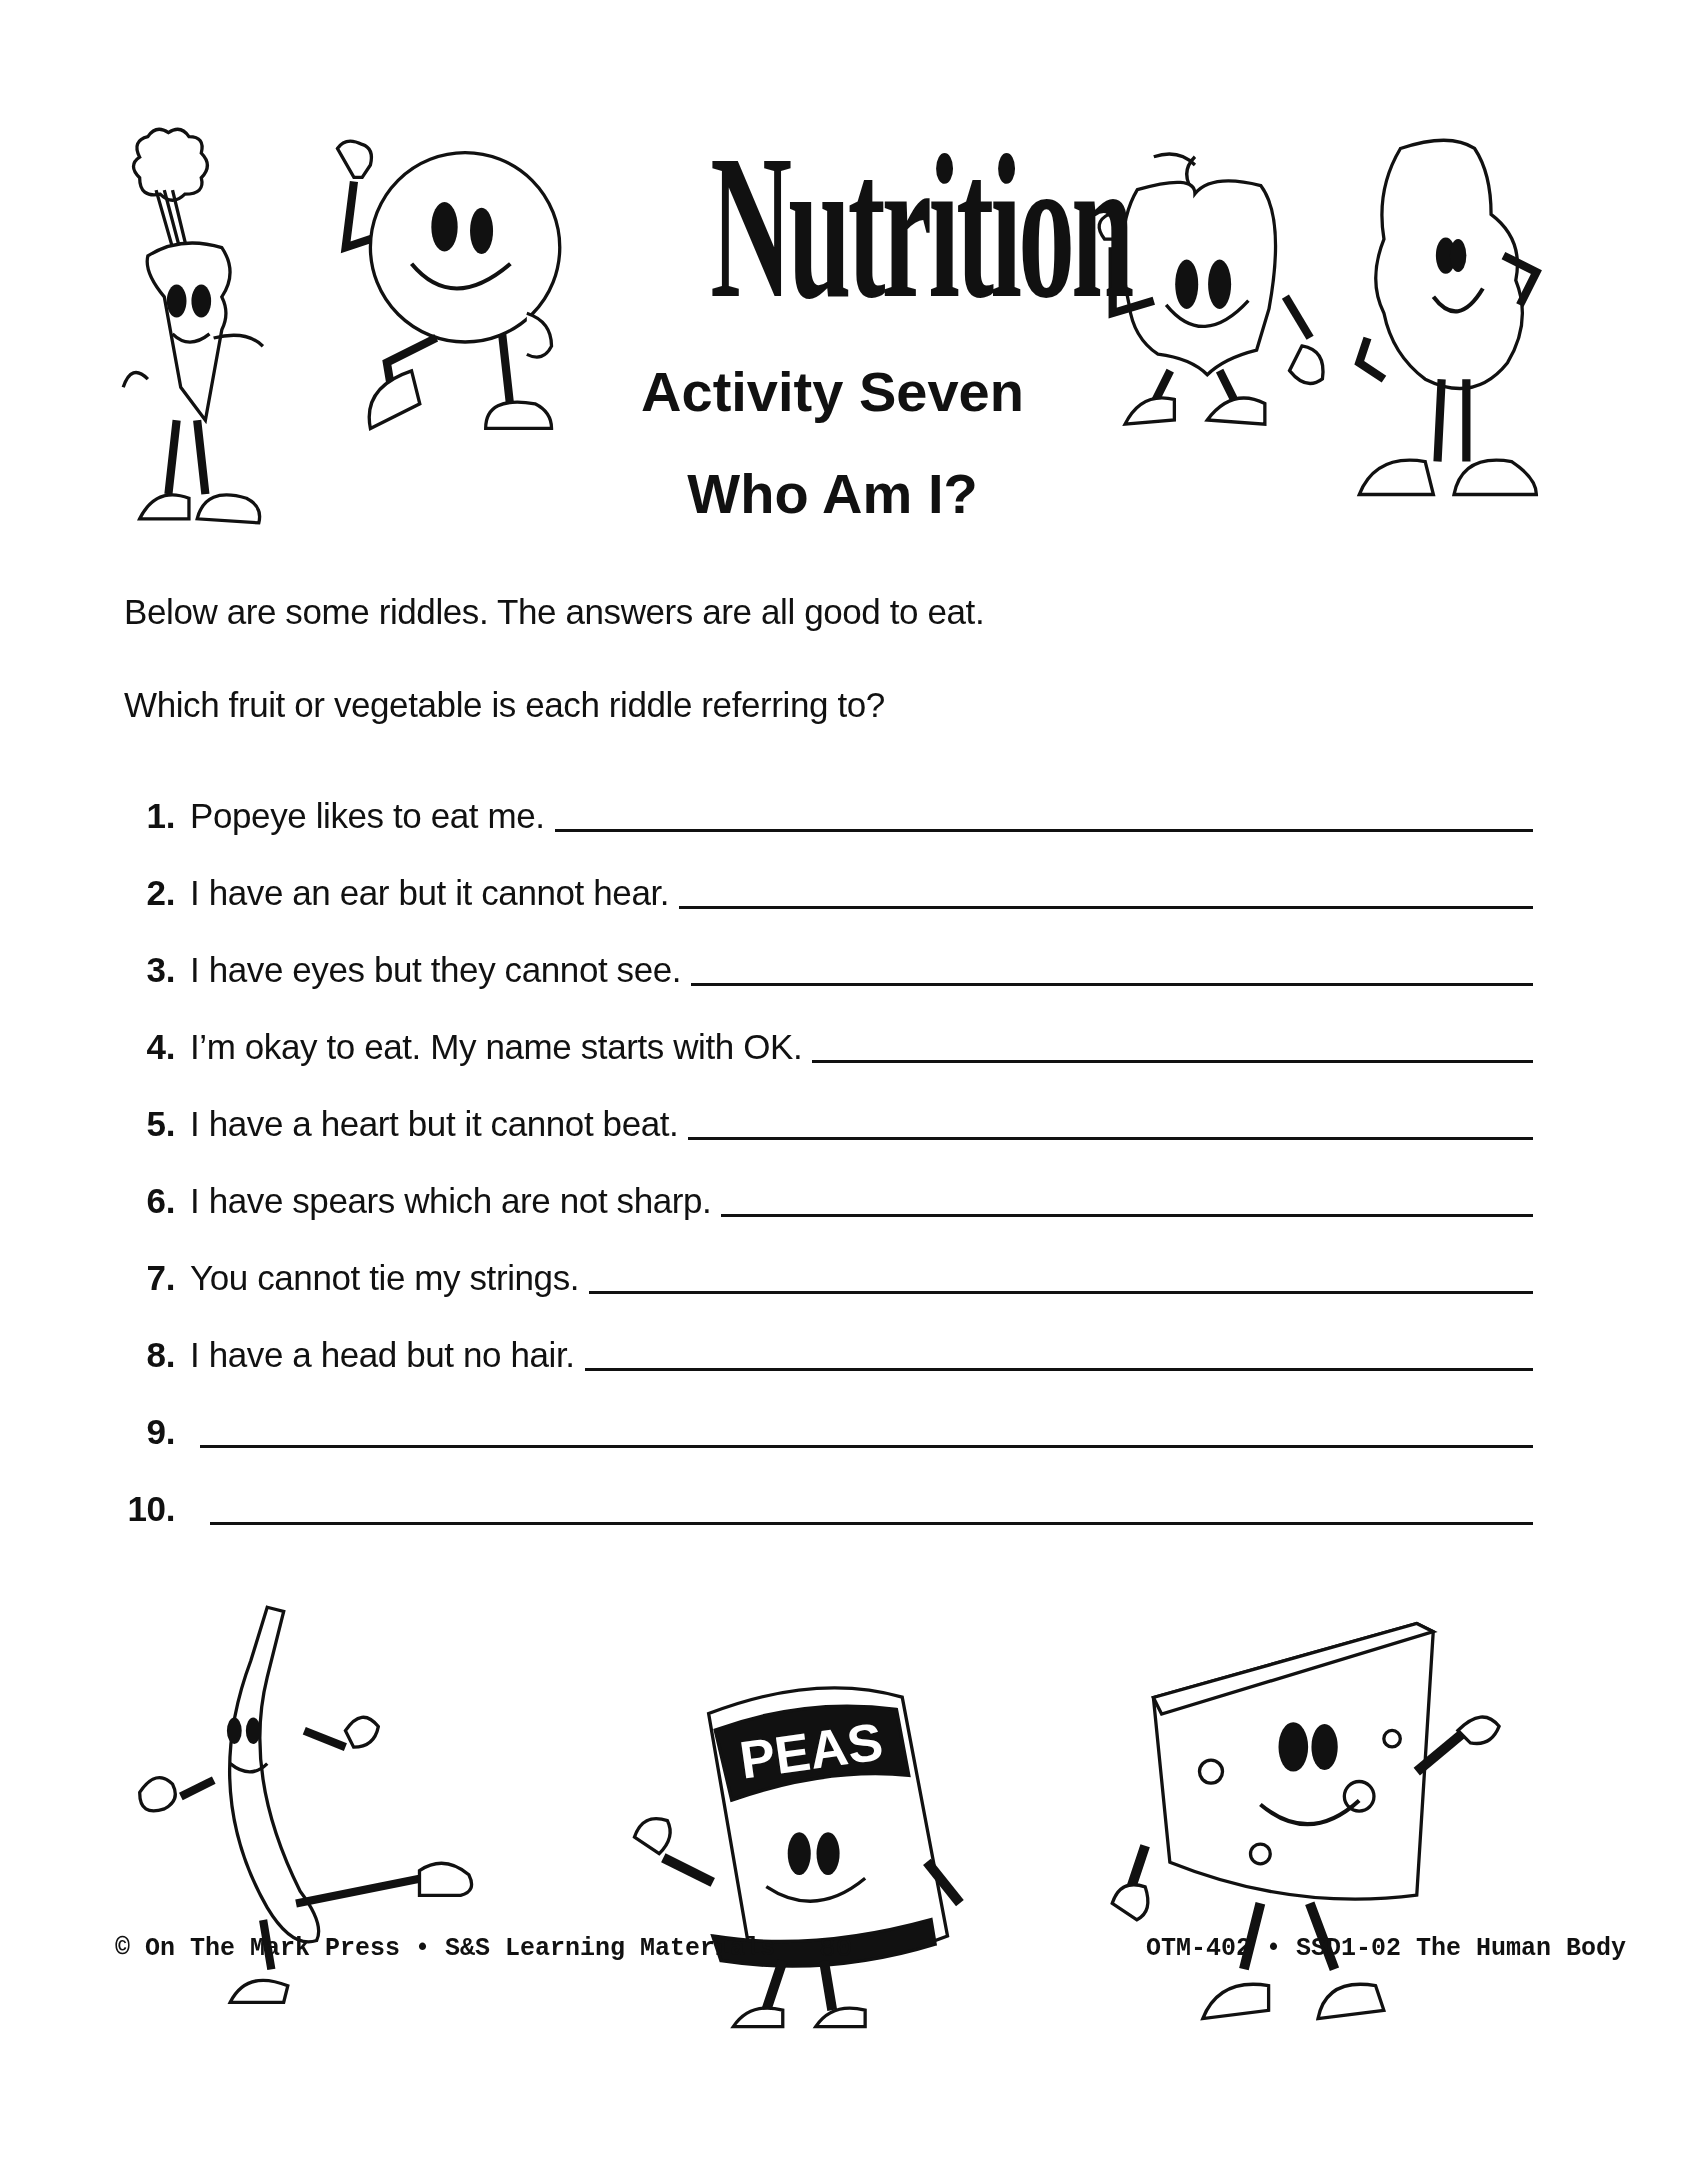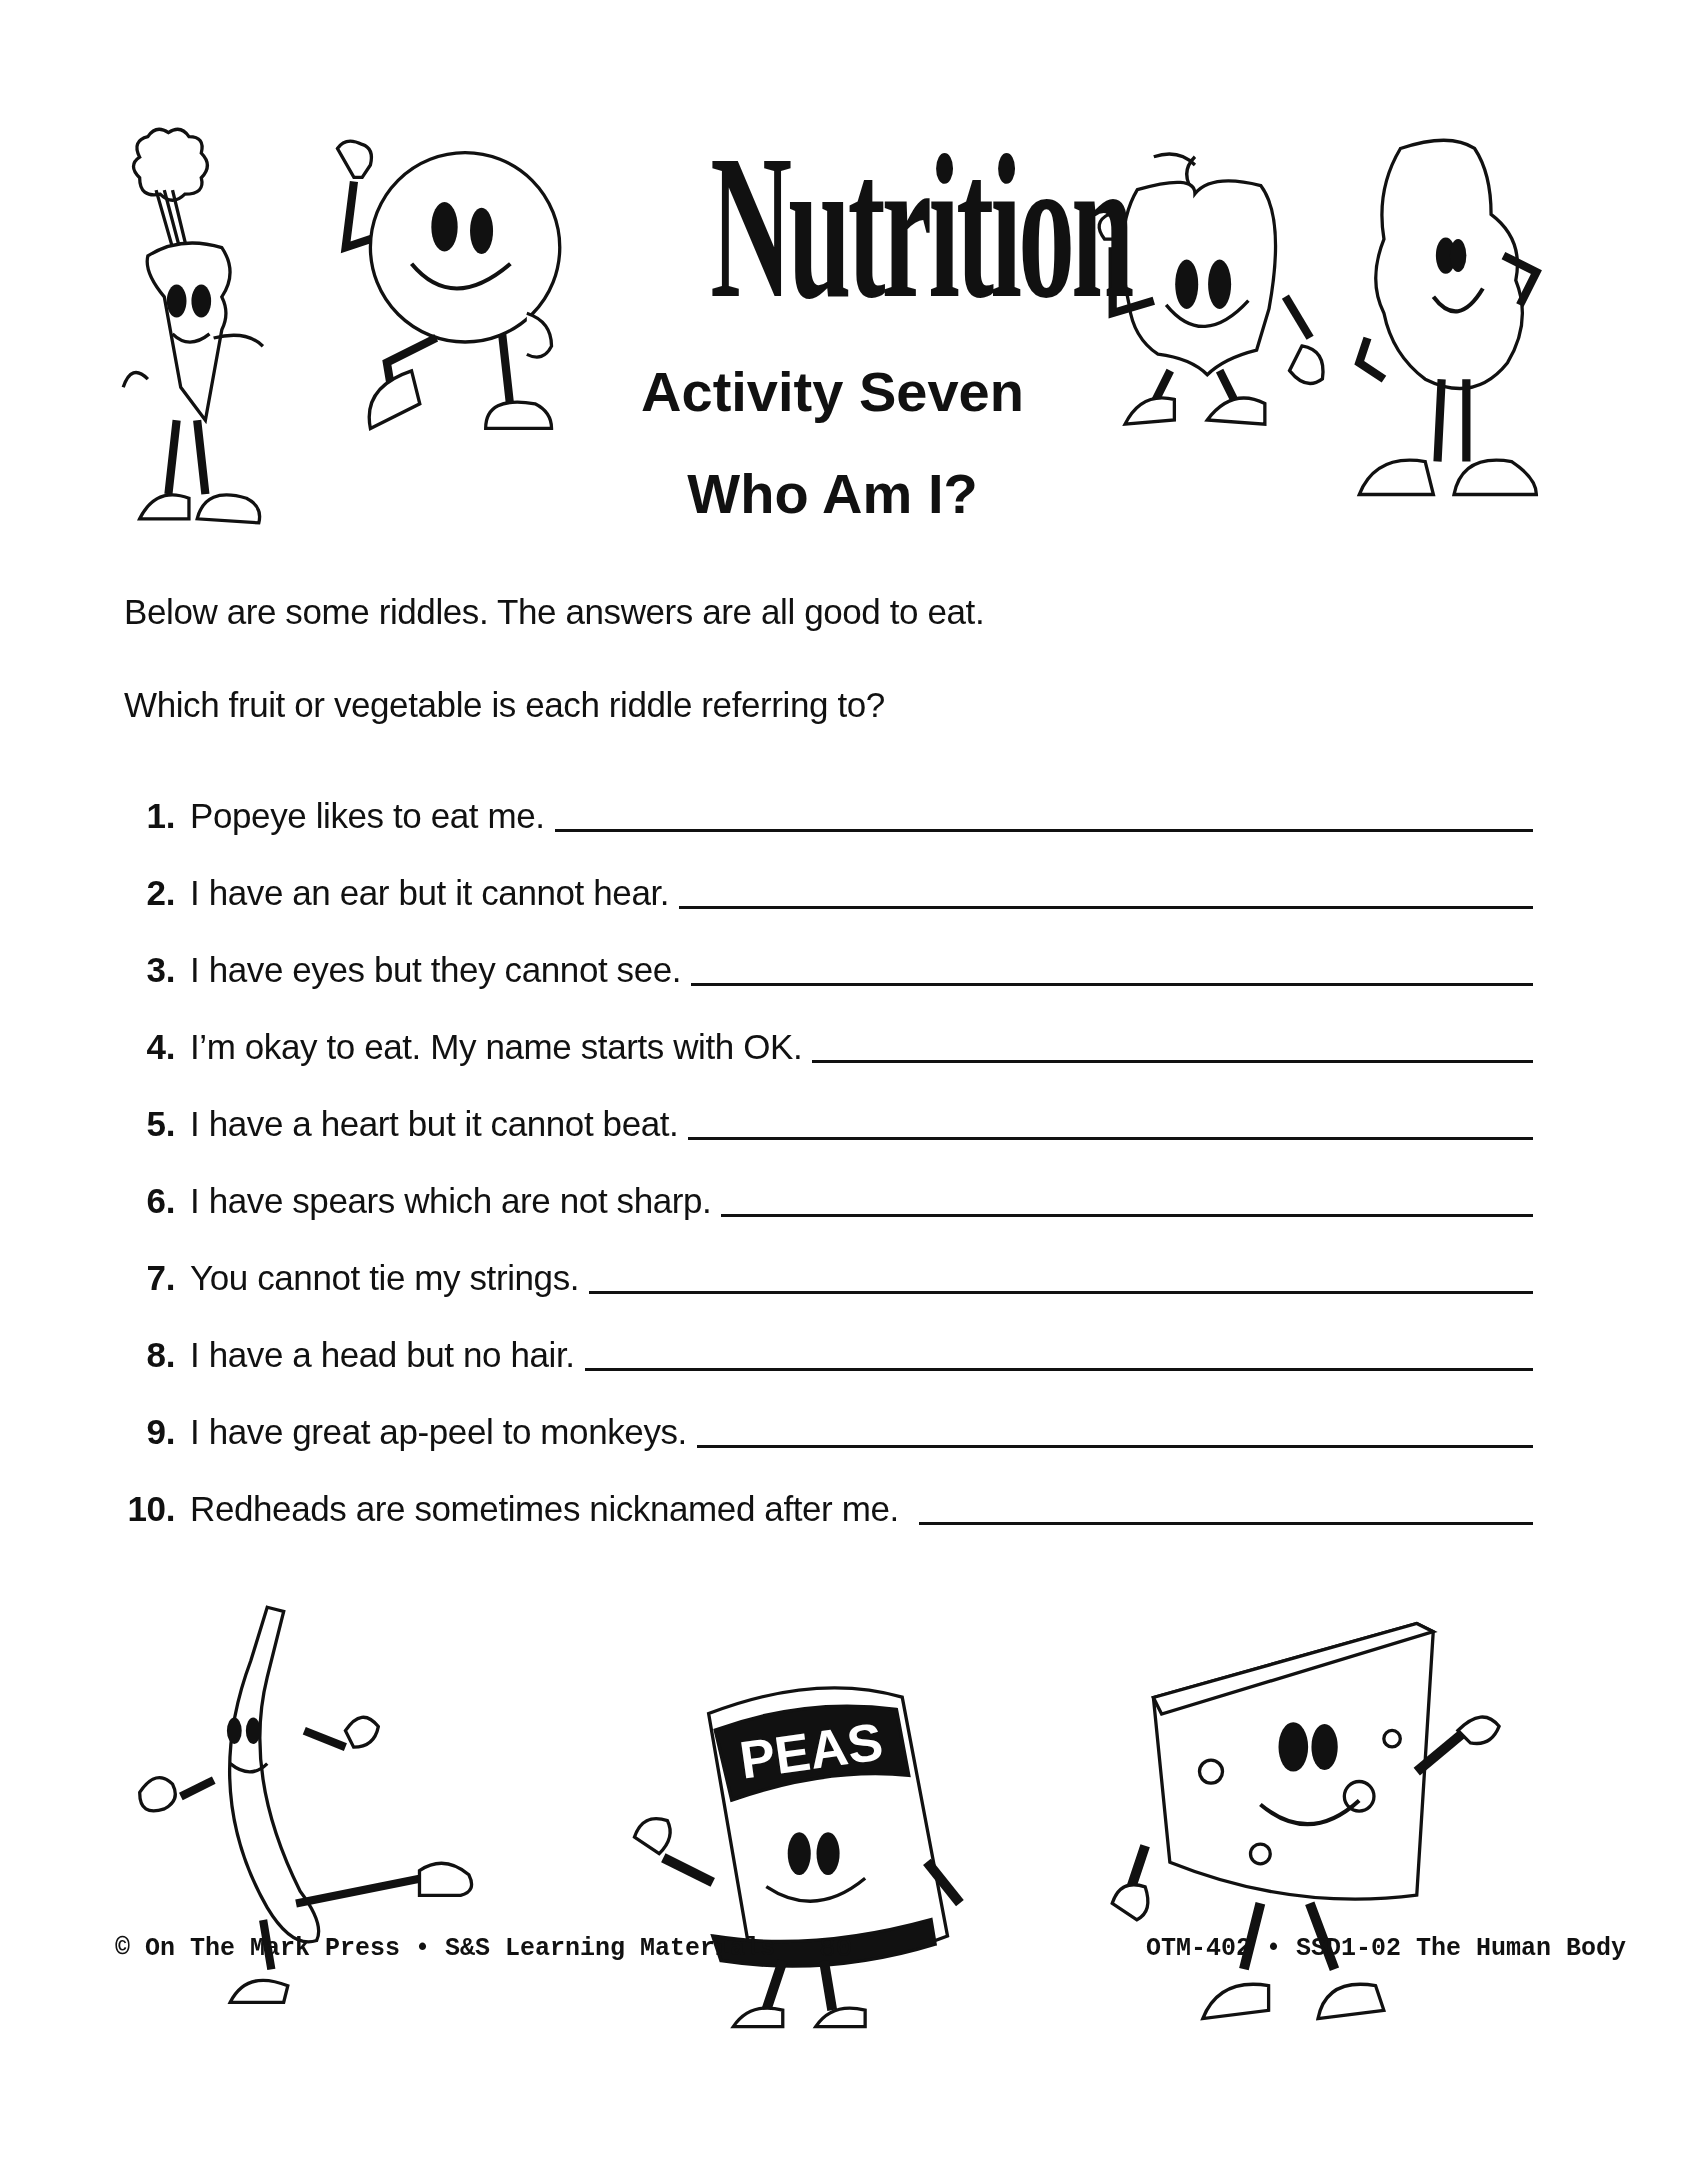--- a/index.html
+++ b/index.html
@@ -168,26 +168,24 @@
     <span class="riddle-text">You cannot tie my strings.</span>
     <span class="answer-line"><input type="text" value="" style=""></span>
   </div>
   <div class="riddle">
     <span class="riddle-num">8.</span>
     <span class="riddle-text">I have a head but no hair.</span>
     <span class="answer-line"><input type="text" value="" style=""></span>
   </div>
   <div class="riddle">
     <span class="riddle-num">9.</span>
-    <span class="riddle-text">I have great ap-peel to monkeys.</span>
     <span class="answer-line"><input type="text" value="" style=""></span>
   </div>
   <div class="riddle">
     <span class="riddle-num">10.</span>
-    <span class="riddle-text">Redheads are sometimes nicknamed after me.</span>
     <span class="answer-line" style="margin-left:20px"><input type="text" value="" style=""></span>
   </div>
 </div>
 
 <svg style="left:115px;top:1607px;" width="395" height="412" viewBox="0 0 480 500">
   <g fill="none" stroke="#111" stroke-width="4">
     <path d="M185 0 l20 5 q-10 40 -20 80 q-30 120 40 260 q30 40 20 60 q-30 10 -60 -40 q-80 -140 -20 -300 z" fill="#fff"></path>
     <path d="M80 230 l40 -20" stroke-width="10"></path>
     <path d="M30 225 q20 -30 40 -10 q10 20 -10 30 q-30 10 -30 -20 z" fill="#fff"></path>
     <path d="M230 150 l50 20" stroke-width="10"></path>

